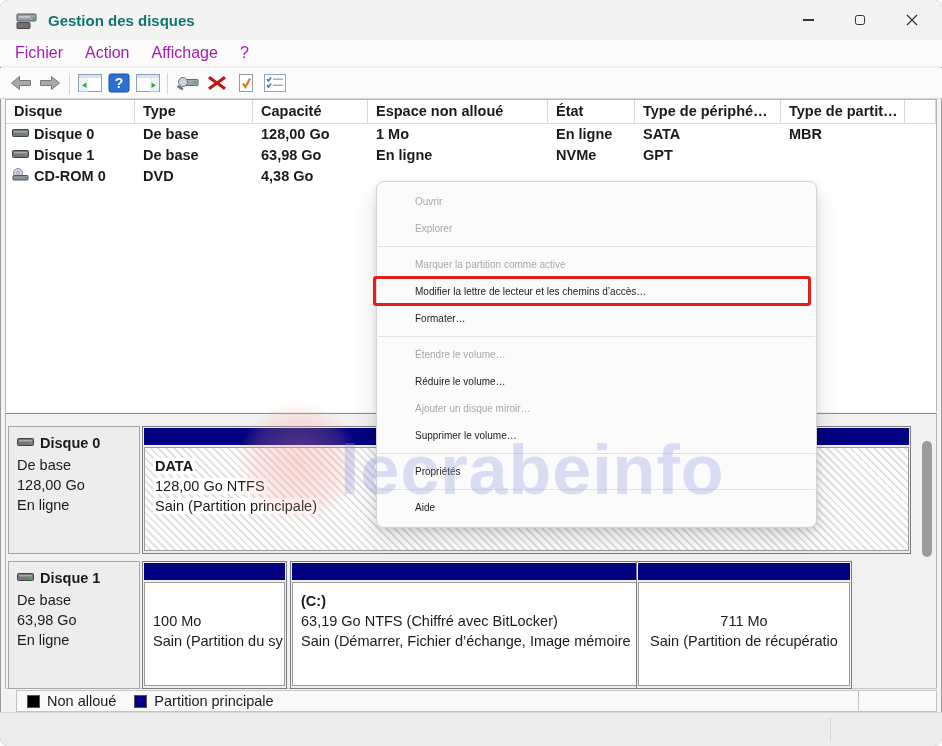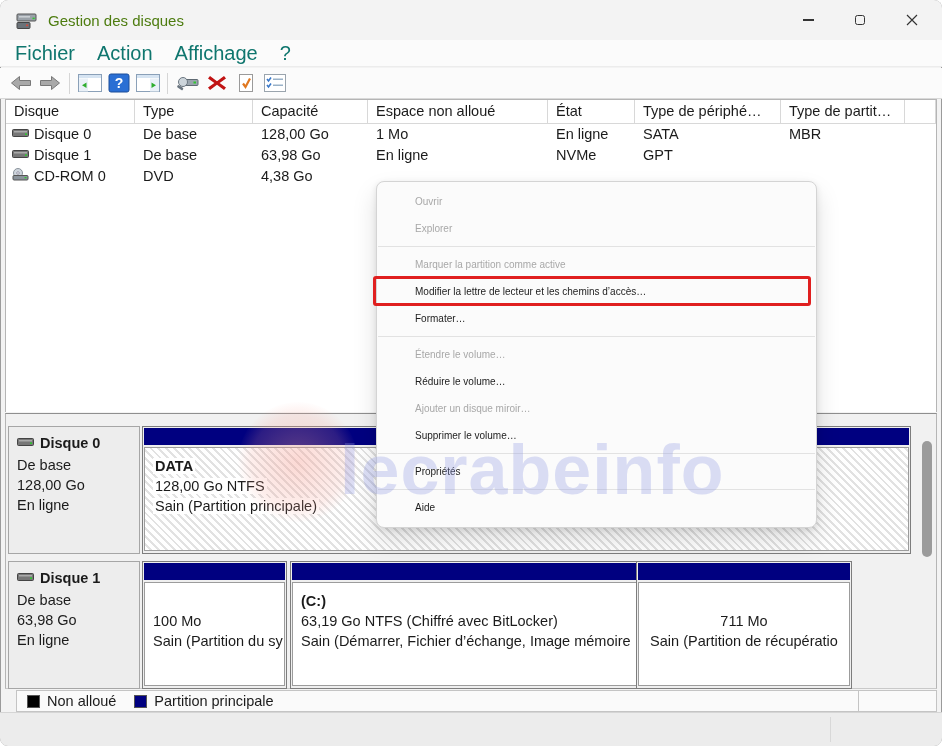--- a/index.html
+++ b/index.html
@@ -4,41 +4,41 @@
 <style>
   * { box-sizing: border-box; margin: 0; padding: 0; }
   html,body { width: 942px; height: 746px; background:#fff; }
   body { font-family: "Liberation Sans", sans-serif; color:#1b1b1b; }
   .window { position:relative; width:942px; height:746px; background:#f3f3f3;
             border-radius:8px; overflow:hidden; box-shadow: inset 0 0 0 1px #9b9b9b; }
 
   
   .titlebar { position:absolute; top:0; left:0; right:0; height:40px; display:flex; align-items:center; background:#f3f3f3; }
   .title-icon { margin-left:16px; width:22px; height:20px; display:flex; align-items:center; }
-  .title-text { margin-left:10px; font-size:15px; color:#4d7c0f; }
+  .title-text { margin-left:10px; font-size:15px; color:#0f766e;font-weight:bold; }
   .win-controls { position:absolute; right:4px; top:0; height:40px; display:flex; }
   .wc { width:52px; height:40px; display:flex; align-items:center; justify-content:center; }
   .g-min { width:11px; height:1.4px; background:#333; }
   .g-max { width:10px; height:10px; border:1.3px solid #333; border-radius:2.5px; }
 
   
   .menubar { position:absolute; top:40px; left:0; right:0; height:27px; display:flex; align-items:center;
              background:#fbfbfb; border-bottom:1px solid #ececec; padding-left:4px; }
-  .menu-item { padding:3px 11px; font-size:20px; color:#0f766e; }
+  .menu-item { padding:3px 11px; font-size:16px; color:#a21caf; }
 
   
   .toolbar { position:absolute; top:68px; left:0; right:0; height:31px; display:flex; align-items:center;
              background:#fbfbfb; border-bottom:1px solid #d9d9d9; padding-left:6px; }
   .tbtn { width:29px; height:25px; display:flex; align-items:center; justify-content:center; }
   .tsep { width:1px; height:21px; background:#d6d6d6; margin:0 5px; }
 
   
   .listview { position:absolute; top:99px; left:5px; right:5px; height:313px; background:#fff;
               border:1px solid #b5b5b5; border-bottom:none; overflow:hidden; }
-  .lv-head, .lv-row { display:grid; grid-template-columns:129px 118px 115px 180px 87px 146px 124px 1fr; }
+  .lv-head, .lv-row { display:grid; grid-template-columns:129px 118px 115px 180px 87px 146px 124px 1fr;font-weight:bold; }
   .hcell { height:24px; line-height:23px; padding:0 8px; font-size:14.5px; color:#1b1b1b;
            border-right:1px solid #d8d8d8; border-bottom:1px solid #d8d8d8; background:#fff;
            white-space:nowrap; overflow:hidden; }
   .lv-row { height:21px; }
   .cell { font-size:14.5px; line-height:21px; padding:0 8px; white-space:nowrap; overflow:hidden; }
   .cell.first { display:flex; align-items:center; gap:5px; padding-left:6px; }
 
   
   .graphpane { position:absolute; top:413px; left:5px; right:5px; height:276px; background:#f1f1f1;
                border:1px solid #b5b5b5; border-top:1px solid #8f8f8f; border-bottom:1px solid #c9c9c9; }

